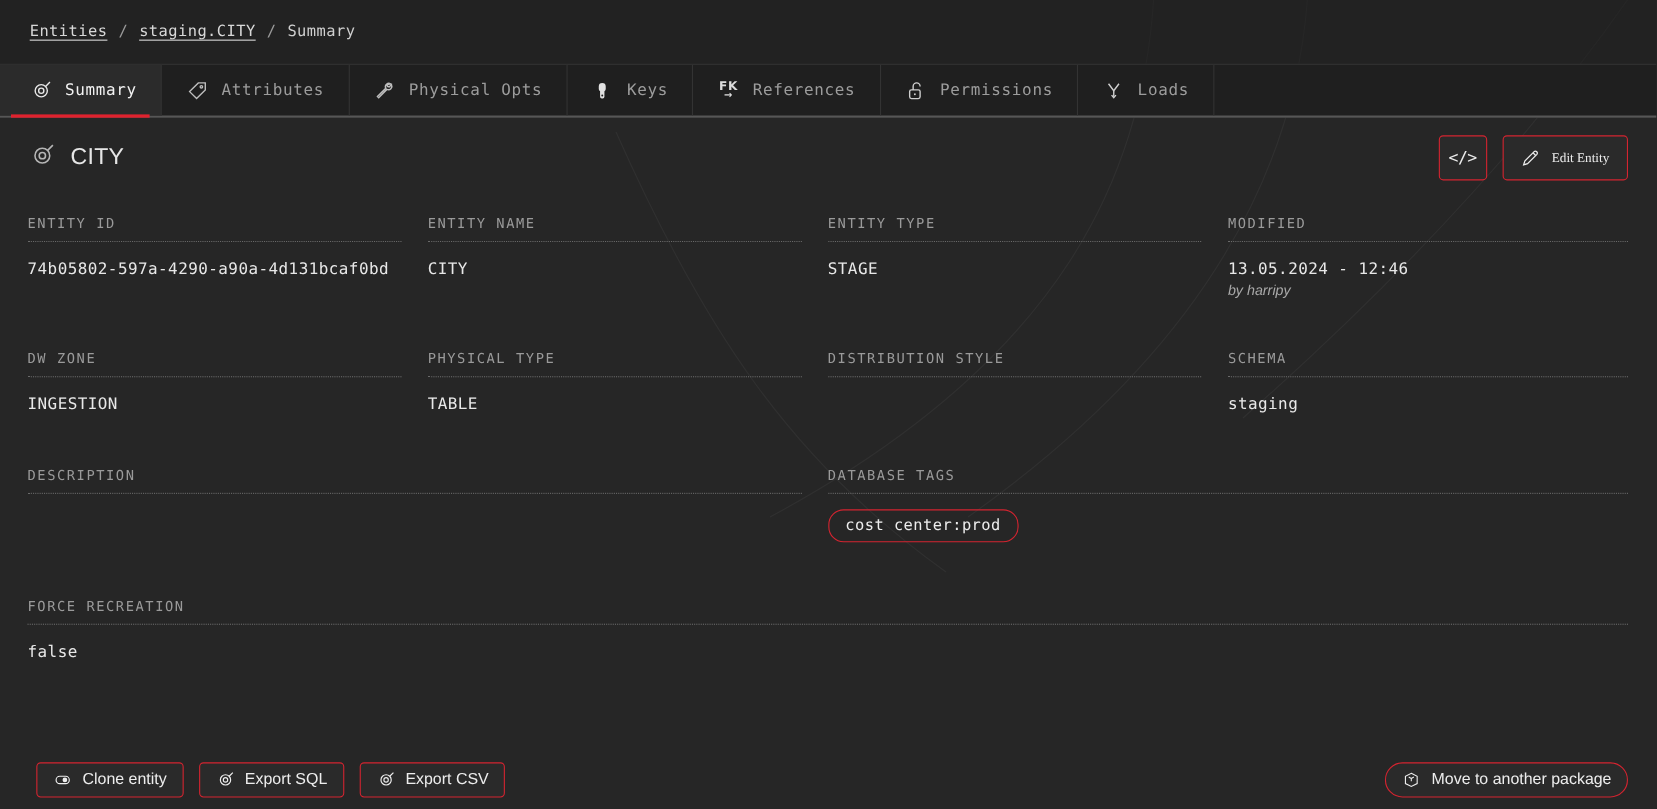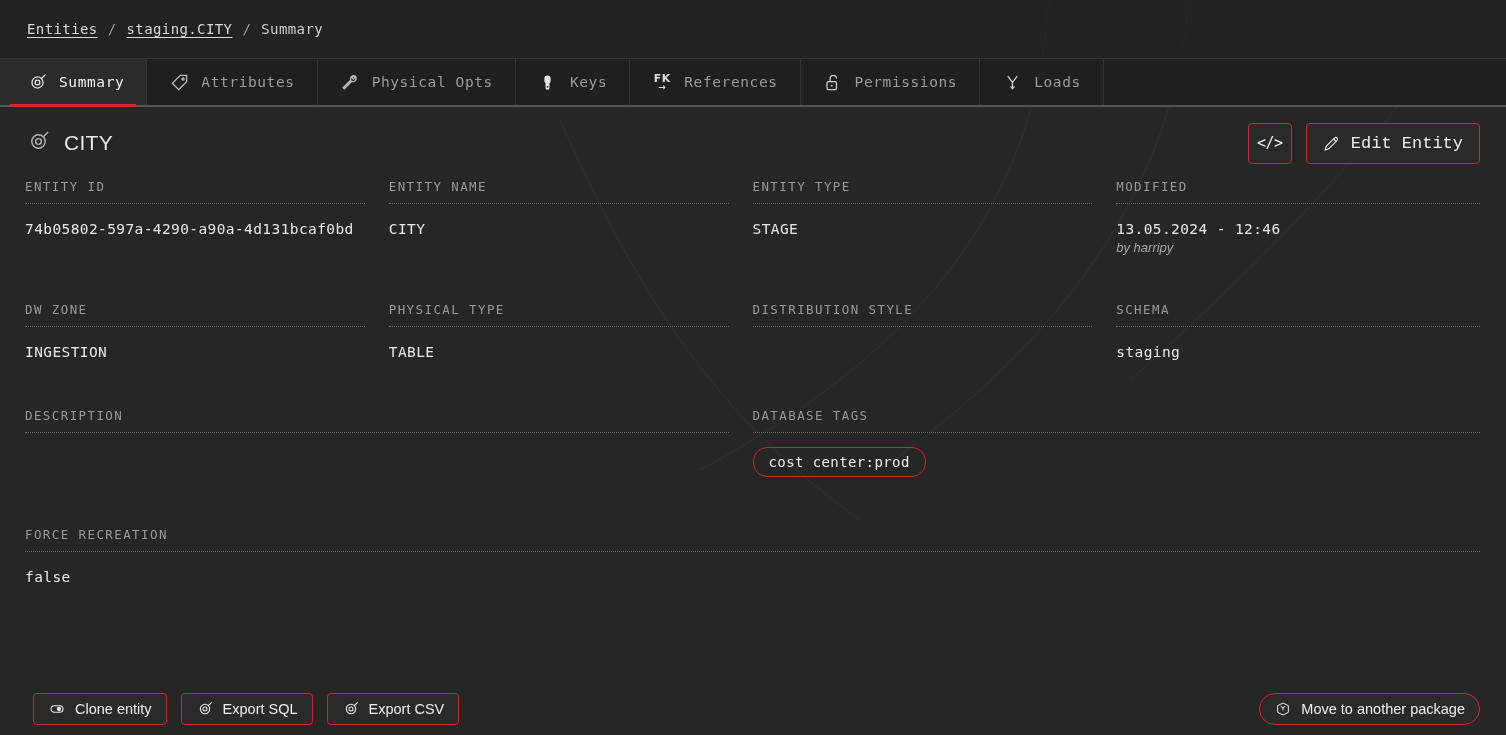--- a/index.html
+++ b/index.html
@@ -62,21 +62,21 @@
   .title-left{ display:flex; align-items:center; gap:14px; }
   .title-txt{
     font-family:"Liberation Sans", sans-serif;
     font-size:21px; color:#e6e6e6; letter-spacing:.3px;
   }
   .title-actions{ margin-left:auto; display:flex; gap:14px; }
   .btn{
     border:1px solid #d42430; background:#2a2a2a; color:#ededed;
     border-radius:4px; height:41px; display:flex; align-items:center;
     gap:10px; padding:0 16px; cursor:pointer;
-    font-family:Liberation Mono, monospace; font-size:17px;
+    font-family:Liberation Serif, serif; font-size:12px;
   }
   .btn.square{ width:44px; padding:0; justify-content:center;
     font-family:"DejaVu Sans Mono", monospace; font-size:15px; letter-spacing:-.5px; }
 
   
   .content{ position:relative; z-index:2; padding:0 26px 0 25px; }
   .grid{ display:flex; }
   .cell{ padding-right:24px; }
   .c4{ width:25%; } .c2{ width:50%; } .c1{ width:100%; }
   .flabel{
@@ -85,21 +85,21 @@
     border-bottom:1px dotted #6a6a6a;
   }
   .fvalue{
     font-size:14.5px; color:#e8e8e8; letter-spacing:.4px;
     padding-top:17px; min-height:22px; white-space:nowrap;
   }
   .fsub{
     font-family:"Liberation Sans", sans-serif;
     font-style:italic; font-size:13px; color:#a9a9a9; margin-top:3px;
   }
-  .row-a{ margin-top:0; }
+  .row-a{ margin-top:16px; }
   .row-b{ margin-top:47px; }
   .row-c{ margin-top:48px; }
   .row-d{ margin-top:50px; }
 
   .tag{
     display:inline-block;
     border:1px solid #d42430; border-radius:14px;
     padding:6px 15px; font-size:14px; color:#ededed; letter-spacing:.4px;
     cursor:pointer;
   }

